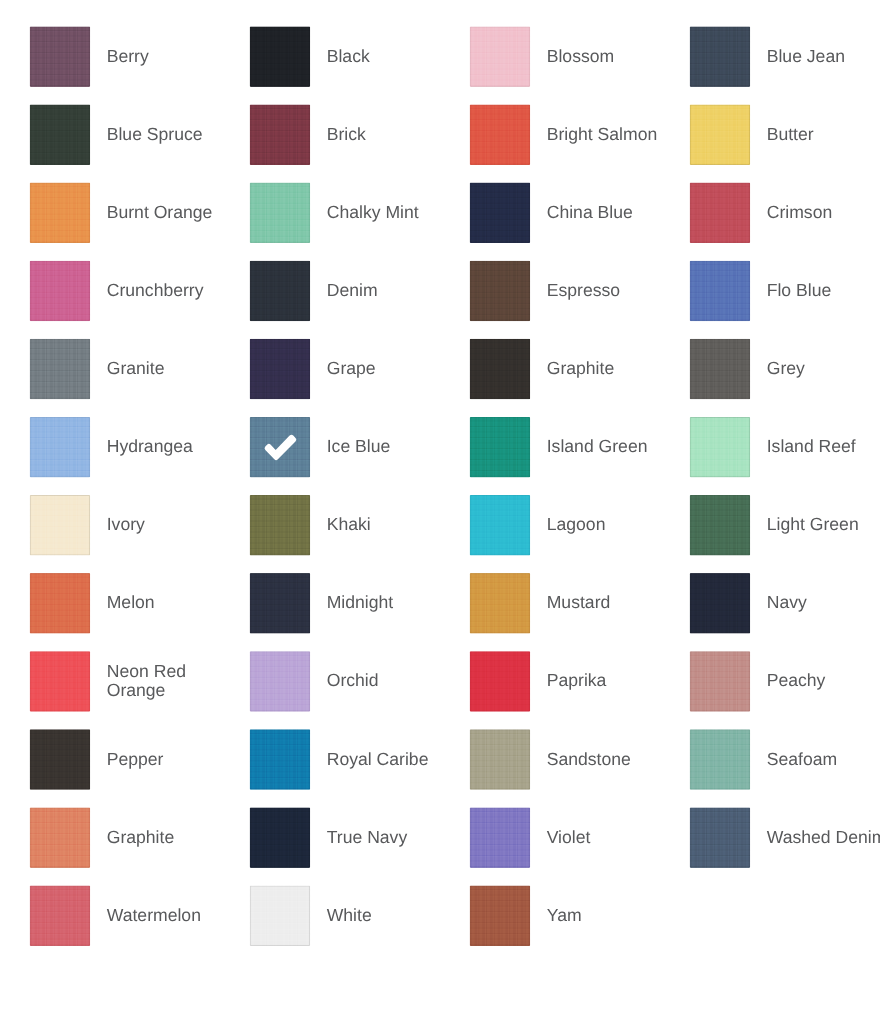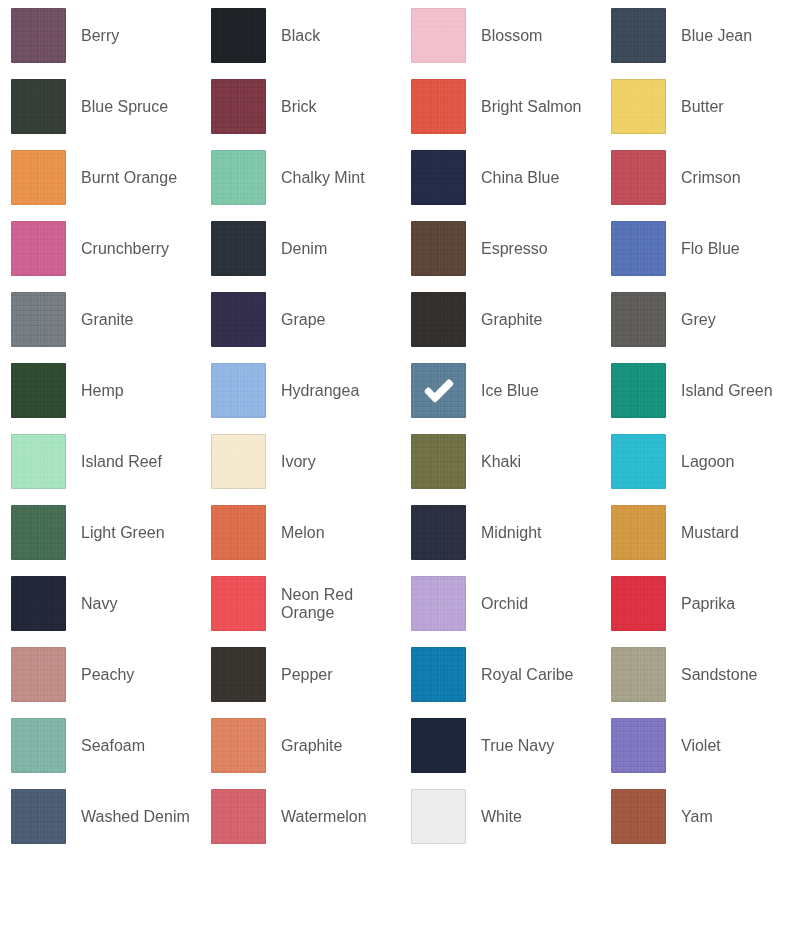--- a/index.html
+++ b/index.html
@@ -13,21 +13,21 @@
     width: 800px;
     height: 933px;
     font-family: "Liberation Sans", sans-serif;
     -webkit-font-smoothing: antialiased;
     overflow: hidden;
   }
 
   #swatch-grid {
     position: relative;
     width: 739px;
-    padding: 0;
+    padding: 16px;
     margin: 0;
     display: grid;
     grid-template-columns: repeat(4, 200px);
     grid-auto-rows: 71px;
     align-content: start;
   }
 
   .swatch-option {
     position: relative;
     display: flex;
@@ -157,24 +157,20 @@
     </div>
     <div class="swatch-option">
       <span class="swatch-chip" style="background-color: rgb(51, 47, 44);"></span>
       <span class="swatch-label">Graphite</span>
     </div>
     <div class="swatch-option">
       <span class="swatch-chip" style="background-color: rgb(94, 92, 89);"></span>
       <span class="swatch-label">Grey</span>
     </div>
     <div class="swatch-option">
-      <span class="swatch-chip" style="background-color: rgb(47, 74, 49);"></span>
-      <span class="swatch-label">Hemp</span>
-    </div>
-    <div class="swatch-option">
       <span class="swatch-chip" style="background-color: rgb(143, 180, 227);"></span>
       <span class="swatch-label">Hydrangea</span>
     </div>
     <div class="swatch-option is-selected">
       <span class="swatch-chip" style="background-color: rgb(91, 125, 150);">
         <span class="check-icon">
           <svg width="34" height="27" viewBox="0 0 34 27" aria-hidden="true">
             <path d="M3.2 13.0 L5.0 11.0 Q6.4 9.7 7.9 11.1 L12.6 16.0 L25.3 3.0 Q27.0 1.4 28.6 3.0 L30.7 5.2 Q32.2 6.8 30.6 8.4 L14.6 24.6 Q13.0 26.2 11.4 24.6 L3.2 16.1 Q1.7 14.6 3.2 13.0 Z" fill="#ffffff"></path>
           </svg>
         </span>

